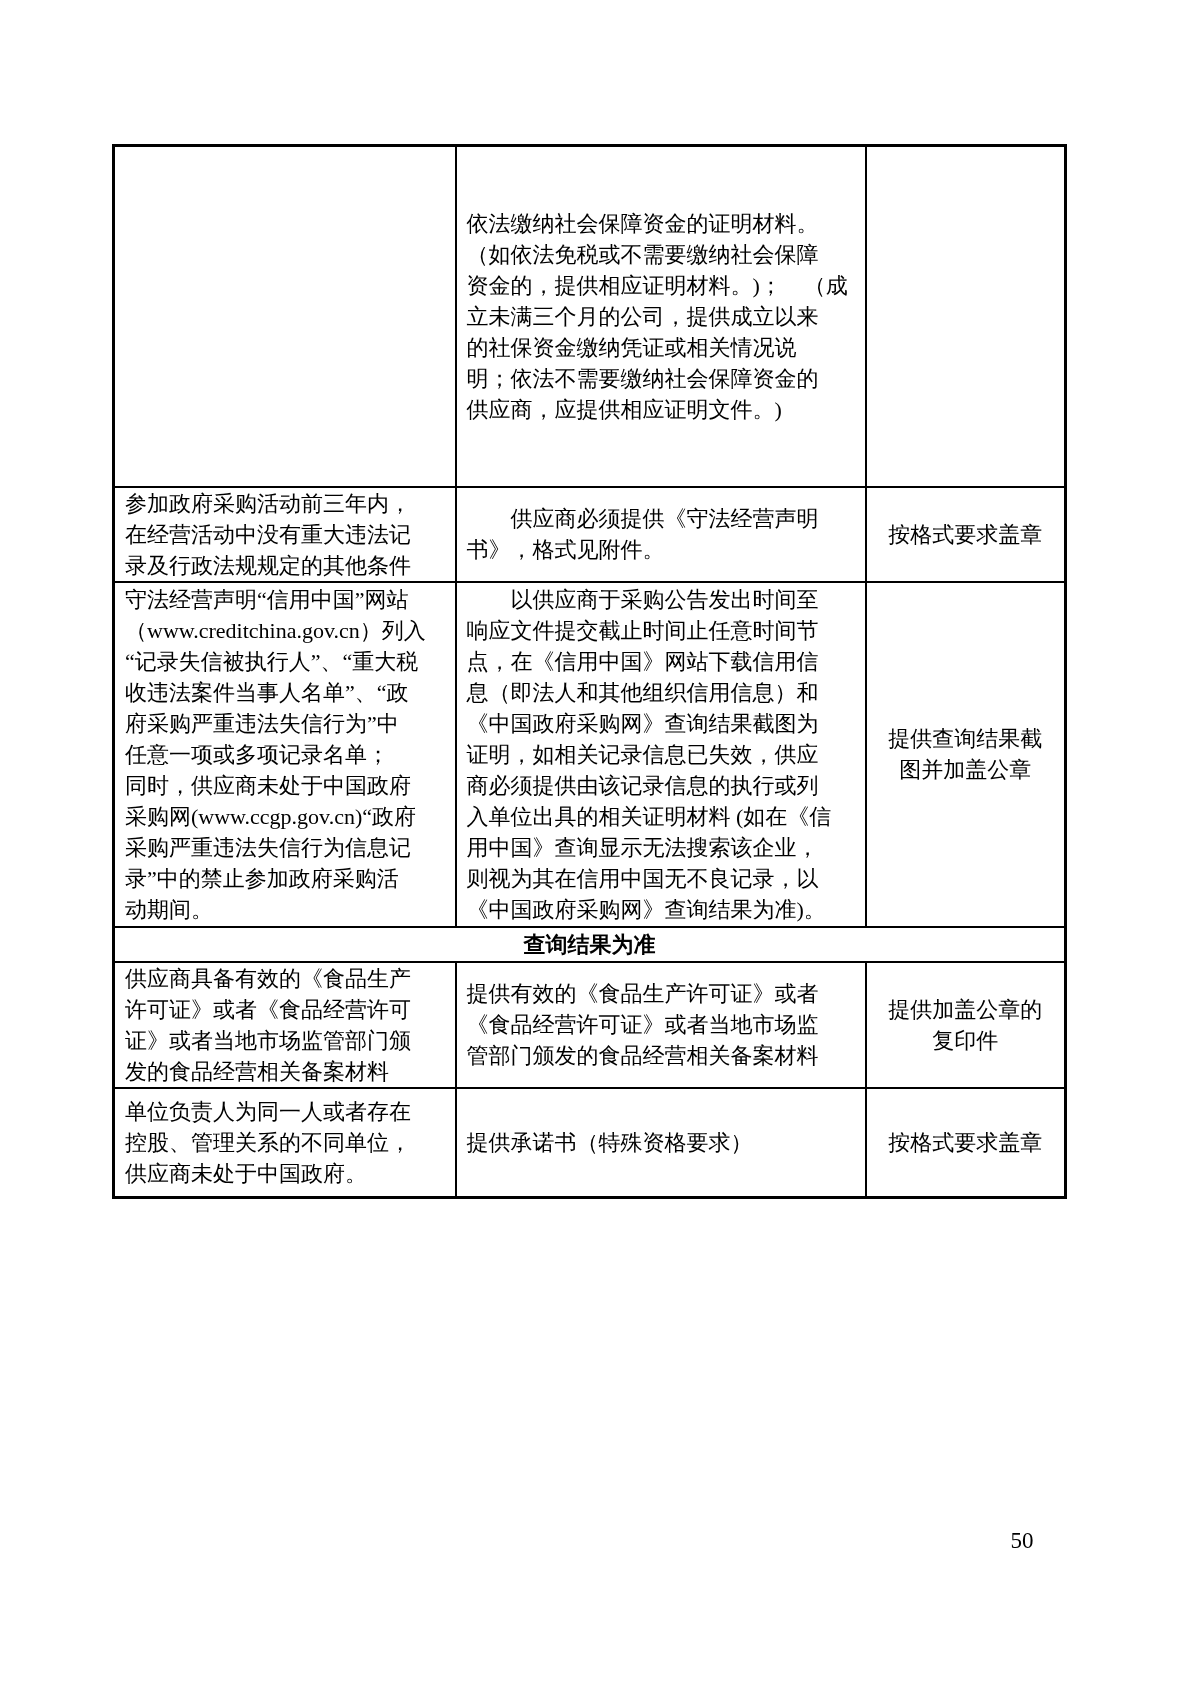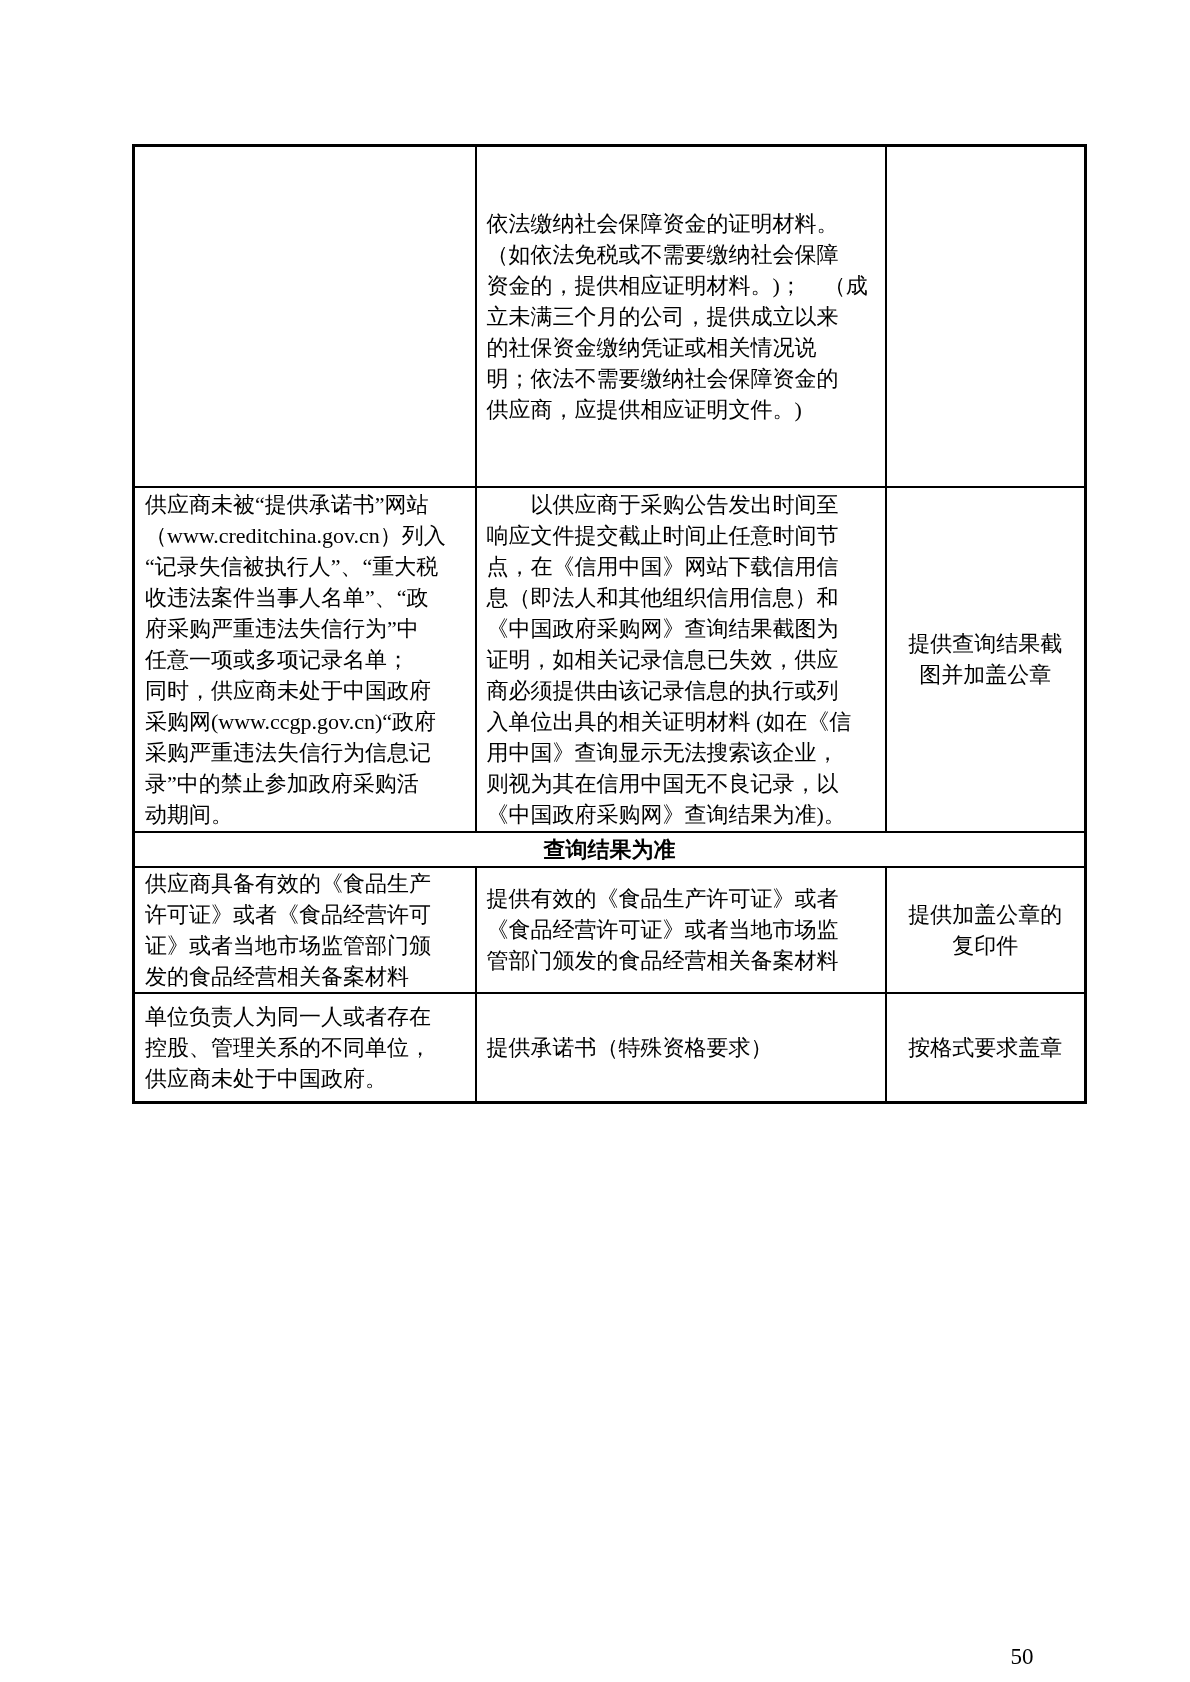--- a/index.html
+++ b/index.html
@@ -5,21 +5,21 @@
   html,body { margin:0; padding:0; background:#ffffff; }
   .page {
     position:relative;
     width:1190px; height:1682px;
     background:#ffffff;
     color:#000000;
     font-family:"Liberation Serif","DejaVu Serif",serif;
     overflow:hidden;
   }
   table.qual {
-    position:absolute; left:132px; top:144px;
+    position:absolute; left:112px; top:144px;
     width:952px;
     border-collapse:collapse;
     table-layout:fixed;
     border:3px solid #000;
   }
   table.qual td {
     border:2px solid #000;
     font-size:22px;
     line-height:31px;
     padding:0 10px;
@@ -42,21 +42,21 @@
   tr.r5 { height:123px;margin-top:11px; }
   tr.r6 { height:110px; }
   td.section {
     font-weight:bold;
     text-align:center;
     font-size:23px;
     line-height:34px;
   }
   .pageno {
     position:absolute;
-    left:1000px; top:1644px;
+    left:1000px; top:1528px;
     width:44px;
     text-align:center;
     font-size:23px;
     color:#000;
   }
 </style>
 </head>
 <body>
 
 <div class="page">
@@ -74,23 +74,31 @@
       <td class="c2 vtop lh-tall">依法缴纳社会保障资金的证明材料。
 （如依法免税或不需要缴纳社会保障
 资金的，提供相应证明材料。)；　（成
 立未满三个月的公司，提供成立以来
 的社保资金缴纳凭证或相关情况说
 明；依法不需要缴纳社会保障资金的
 供应商，应提供相应证明文件。)</td>
       <td class="c3"></td>
     </tr>
 
+    <tr class="r2">
+      <td class="c1">参加政府采购活动前三年内，
+在经营活动中没有重大违法记
+录及行政法规规定的其他条件</td>
+      <td class="c2">　　供应商必须提供《守法经营声明
+书》，格式见附件。</td>
+      <td class="c3">按格式要求盖章</td>
+    </tr>
 
     <tr class="r3">
-      <td class="c1 vtop lh-r3">供应商未被“提供承诺书”网站
+      <td class="c1 vtop lh-r3">守法经营声明“信用中国”网站
 （www.creditchina.gov.cn）列入
 “记录失信被执行人”、“重大税
 收违法案件当事人名单”、“政
 府采购严重违法失信行为”中
 任意一项或多项记录名单；
 同时，供应商未处于中国政府
 采购网(www.ccgp.gov.cn)“政府
 采购严重违法失信行为信息记
 录”中的禁止参加政府采购活
 动期间。</td>

